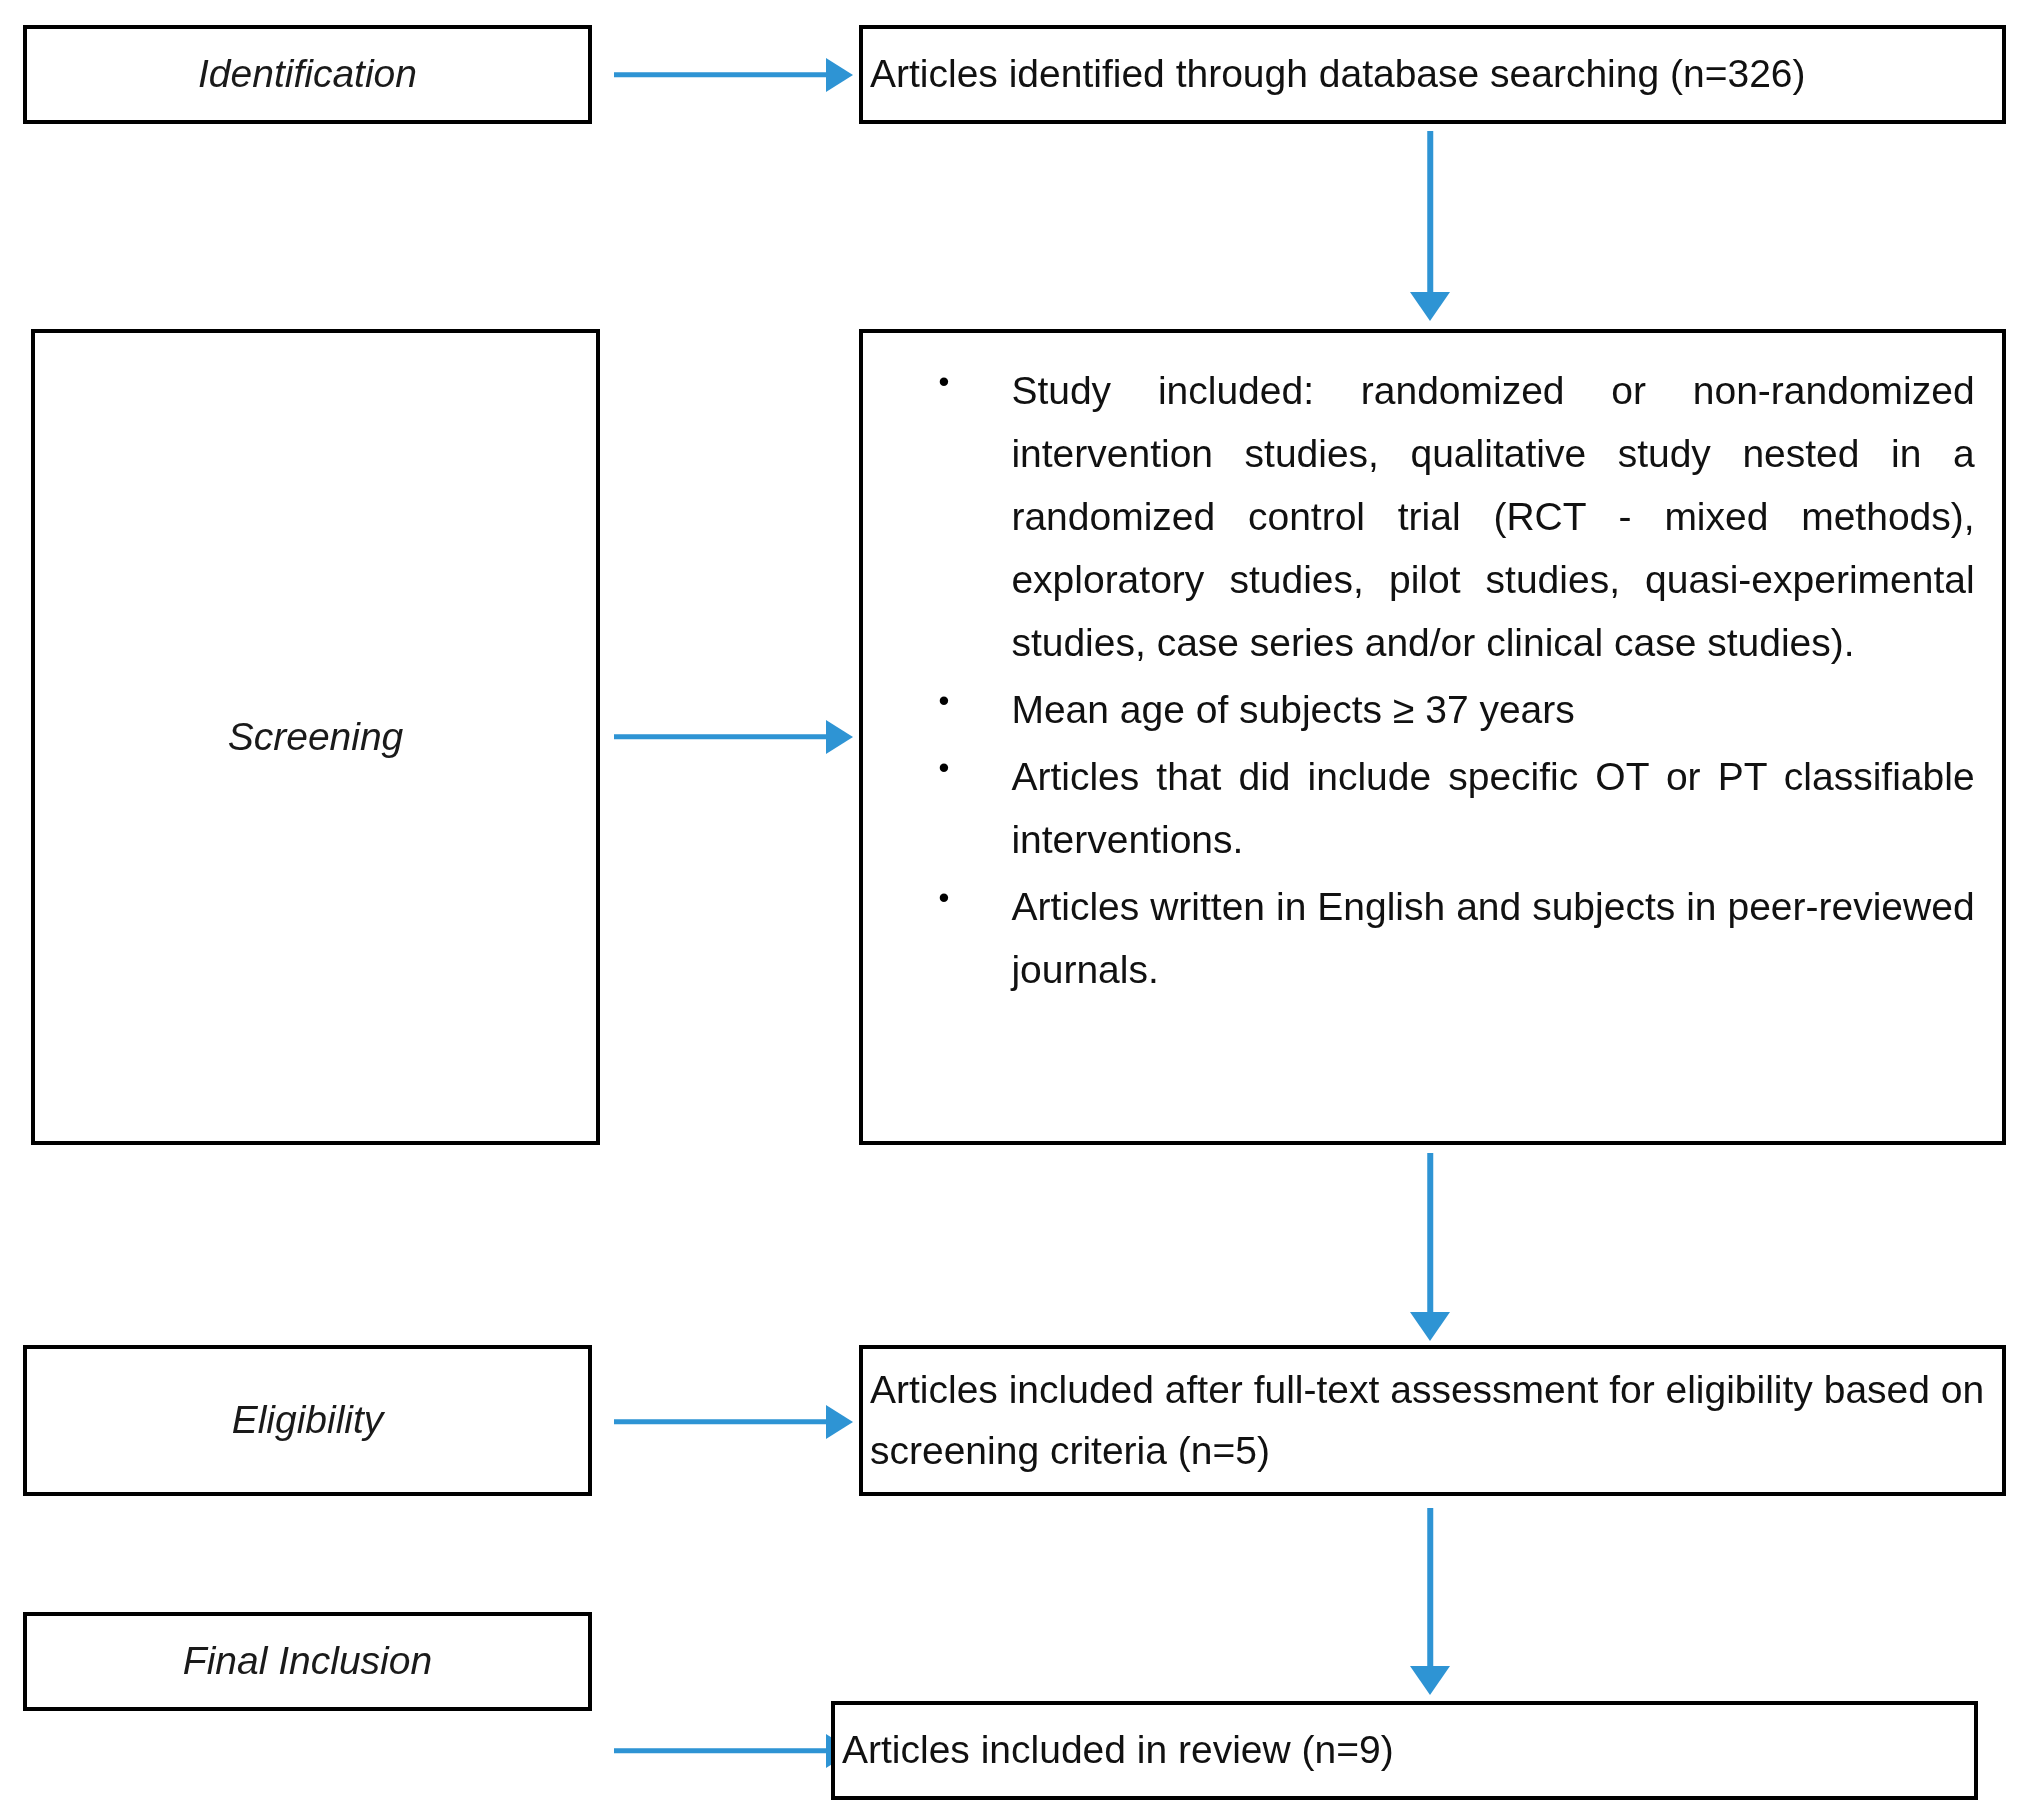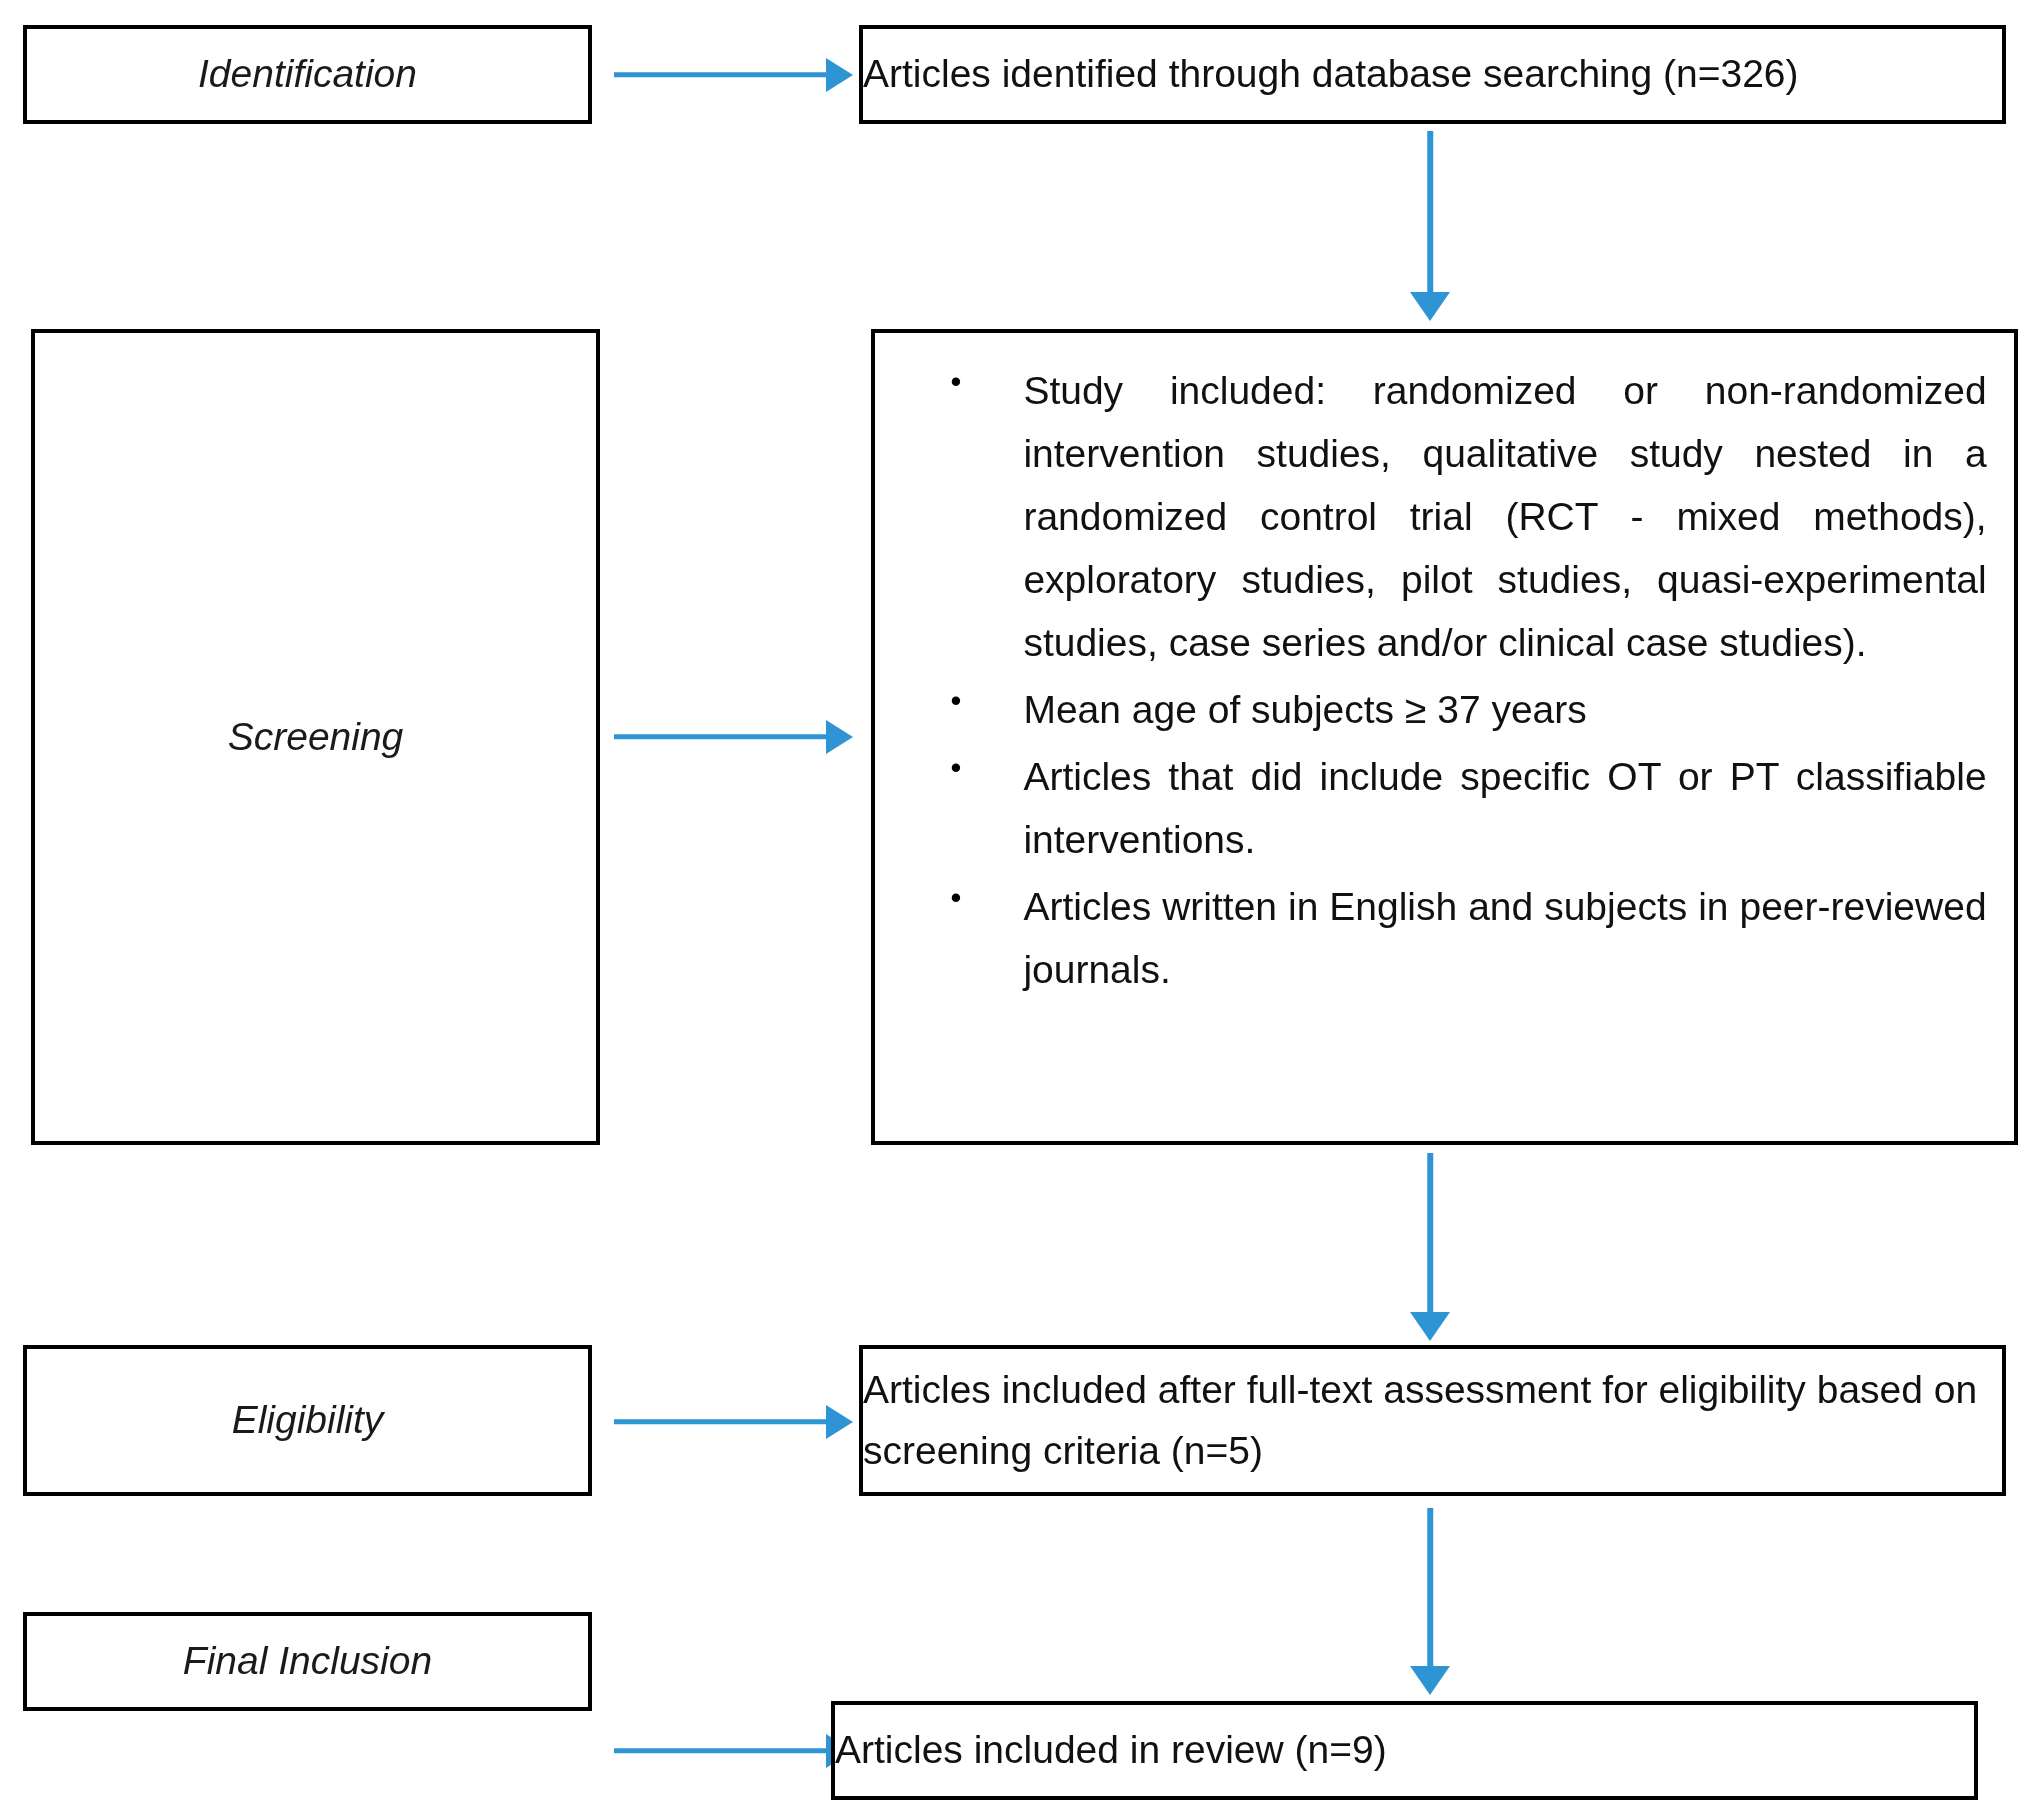--- a/index.html
+++ b/index.html
@@ -44,21 +44,21 @@
 
   .content-box {
     display: flex;
     align-items: center;
   }
 
   .content-text {
     font-size: 39px;
     line-height: 1.55;
     color: #111111;
-    padding: 0 0;
+    padding: 0 7px;
     width: 100%;
     box-sizing: border-box;
   }
 
   
   #box-criteria {
     display: block;
     padding: 25.6px 27.4px 18.3px 27.4px;
   }
 
@@ -164,21 +164,21 @@
 
   <div class="box stage-box" id="box-screening" style="left:31px; top:329px; width:569px; height:816px;">
     <span class="stage-label">Screening</span>
   </div>
 
   <div class="arrow-h" id="arrow-screening" style="left:614px; top:718px; width:239px;">
     <span class="shaft" style="width:216px;"></span>
     <span class="head"></span>
   </div>
 
-  <div class="box" id="box-criteria" style="left:859px; top:329px; width:1147px; height:816px;margin-left:12px;">
+  <div class="box" id="box-criteria" style="left:859px; top:329px; width:1147px; height:816px;">
     <ul class="criteria-list">
       <li class="criteria-item">Study included: randomized or non-randomized intervention studies, qualitative study nested in a randomized control trial (RCT - mixed methods), exploratory studies, pilot studies, quasi-experimental studies, case series and/or clinical case studies).</li>
       <li class="criteria-item">Mean age of subjects ≥ 37 years</li>
       <li class="criteria-item">Articles that did include specific OT or PT classifiable interventions.</li>
       <li class="criteria-item">Articles written in English and subjects in peer-reviewed journals.</li>
     </ul>
   </div>
 
   <div class="arrow-v" id="arrow-criteria-to-eligibility" style="left:1410px; top:1153px; height:188px;">
     <span class="shaft" style="height:161px;"></span>

